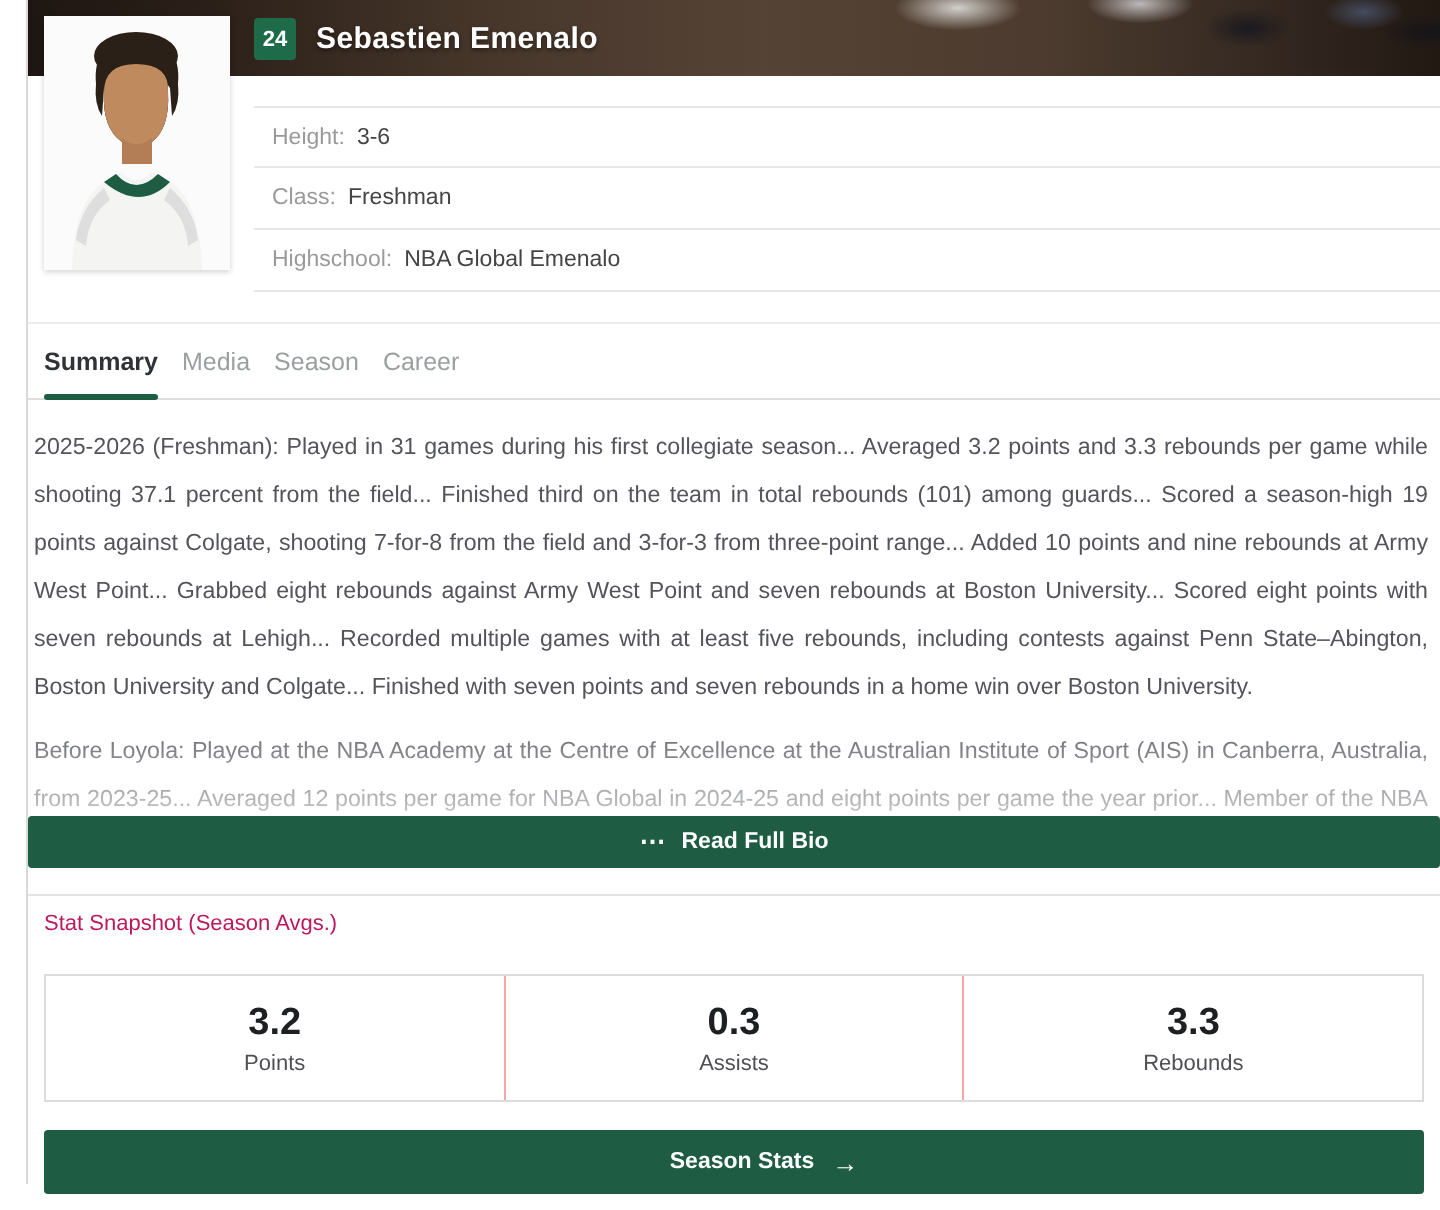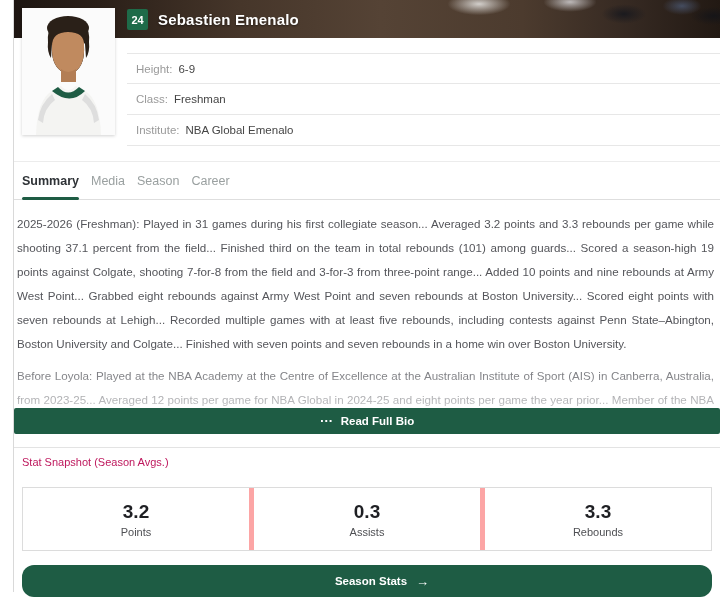--- a/index.html
+++ b/index.html
@@ -64,27 +64,27 @@
     display:flex; align-items:center; justify-content:center; gap:7px; }
   .read-bio-btn .dots { font-size:13px; letter-spacing:1px; line-height:1; position:relative; top:-1px; }
 
   .section-divider { position:absolute; left:0; top:447px; width:706px; height:1px; background:#e3e3e3; }
 
   
   .stats-heading { position:absolute; left:8px; top:456px; font-size:11px; color:#be185d; }
   .stats-box { position:absolute; left:8px; top:487px; width:690px; height:64px;
     border:1px solid #dcdcdc; display:flex; background:#fff; }
   .stat-cell { flex:1; display:flex; flex-direction:column; align-items:center;
-    justify-content:center; gap:3px; border-right:5px solid #fca5a5; }
+    justify-content:center; gap:3px; border-right:1px solid #fca5a5; }
   .stat-cell:last-child { border-right:none; }
   .stat-value { font-size:19px; font-weight:bold; color:#1e1f23; }
   .stat-label { font-size:11px; color:#4f5054; }
 
   .season-btn { position:absolute; left:8px; top:565px; width:690px; height:32px;
-    background:#1e5c44; color:#fff; border:none; border-radius:12px; cursor:pointer;
+    background:#1e5c44; color:#fff; border:none; border-radius:2px; cursor:pointer;
     font-family:"Liberation Sans", sans-serif; font-size:11.5px; font-weight:bold;
     display:flex; align-items:center; justify-content:center; gap:9px;padding-left:30px; }
   .season-btn .arrow { font-size:13px; line-height:1; }
 </style>
 </head>
 <body>
 
 <div class="page">
   <div class="gutter"></div>
 
@@ -115,28 +115,28 @@
 
         <path d="M16 112 Q18 96 30 86 L33 92 Q22 100 21 115 Z" fill="#dedede"></path>
         <path d="M77 112 Q75 96 63 86 L60 92 Q71 100 72 115 Z" fill="#dedede"></path>
       </svg>
     </div>
 
     <div class="info-grid">
       <div class="info-col">
         <div class="info-row">
           <span class="info-label">Height:</span>
-          <span class="info-value">6-9</span>
+          <span class="info-value">3-6</span>
         </div>
         <div class="info-row">
           <span class="info-label">Class:</span>
           <span class="info-value">Freshman</span>
         </div>
         <div class="info-row">
-          <span class="info-label">Institute:</span>
+          <span class="info-label">Highschool:</span>
           <span class="info-value">NBA Global Emenalo</span>
         </div>
       </div>
     </div>
 
     <div class="tabbar">
       <div class="tab active">Summary</div>
       <div class="tab">Media</div>
       <div class="tab">Season</div>
       <div class="tab">Career</div>

